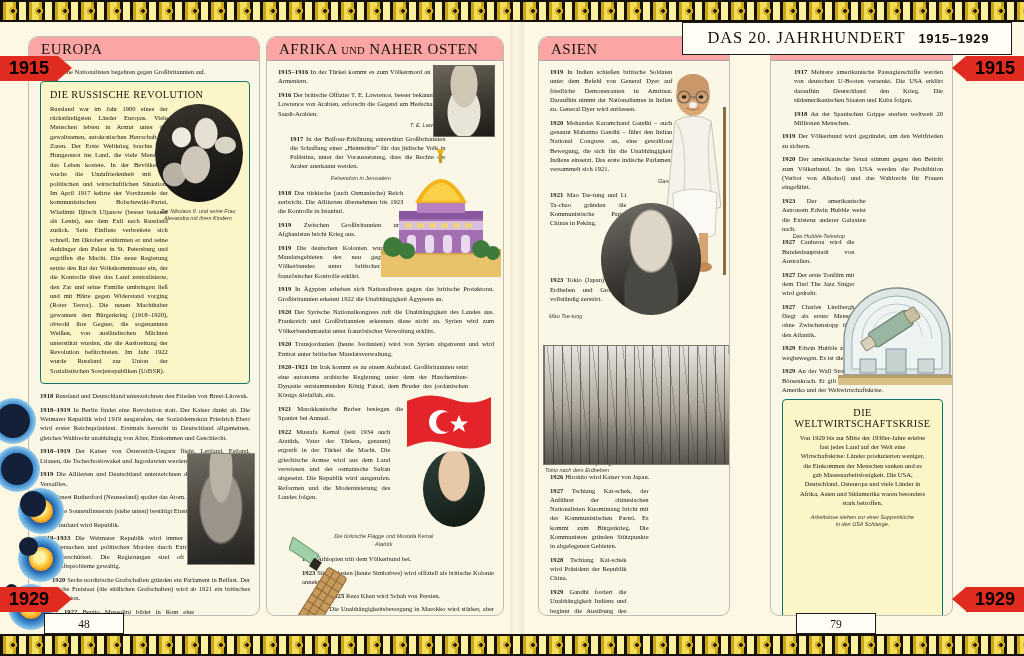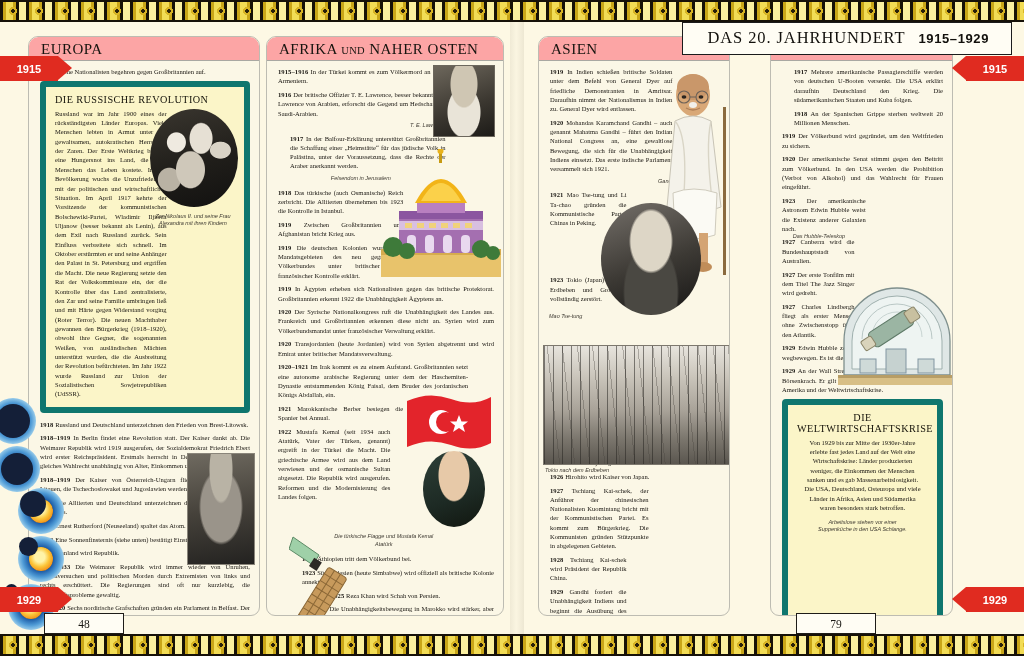--- a/index.html
+++ b/index.html
@@ -44,22 +44,22 @@
   }
   .title-main{font-size:16.5px;letter-spacing:.9px;color:#12100c;}
   .title-range{font-size:13px;font-weight:bold;letter-spacing:.6px;color:#12100c;
     font-family:"Liberation Sans", sans-serif;}
 
   
   .year-tag{
     position:absolute;z-index:35;
     width:58px;height:25px;
     background:#e02b20;
-    color:#ffffff;font-family:"Liberation Sans", sans-serif;
-    font-size:11px;font-weight:bold;
+    color:#000000;font-family:"Liberation Sans", sans-serif;
+    font-size:18px;font-weight:bold;
     display:flex;align-items:center;justify-content:center;
   }
   .year-tag.right-point::after{
     content:"";position:absolute;left:100%;top:0;
     border-top:12.5px solid transparent;border-bottom:12.5px solid transparent;
     border-left:14px solid #e02b20;
   }
   .year-tag.left-point::before{
     content:"";position:absolute;right:100%;top:0;
     border-top:12.5px solid transparent;border-bottom:12.5px solid transparent;
@@ -107,21 +107,21 @@
   .entry.ind1{margin-left:12px;}
   .entry.ind2{margin-left:24px;}
   .entry.ind3{margin-left:36px;}
   .entry.narrow{width:62%;}
   .entry.narrow2{width:52%;}
   .entry.narrow3{width:45%;}
   .entry.narrow4{width:58%;}
 
   
   .feature{
-    background:#fbf5c8;border:6px solid #0f766e;
+    background:#fbf5c8;border:1px solid #0f766e;
     border-radius:4px;padding:7px 9px 8px 9px;margin:4px 0 7px 0;
     position:relative;overflow:hidden;
   }
   .feature h3{
     margin:0 0 4px 0;font-size:10.2px;font-weight:normal;
     letter-spacing:.45px;color:#141209;
   }
   .feature p{font-size:6.55px;line-height:1.43;margin:0;color:#181510;text-align:justify;}
   .feature.centered h3{text-align:center;}
   .feature.centered p{text-align:center;}

